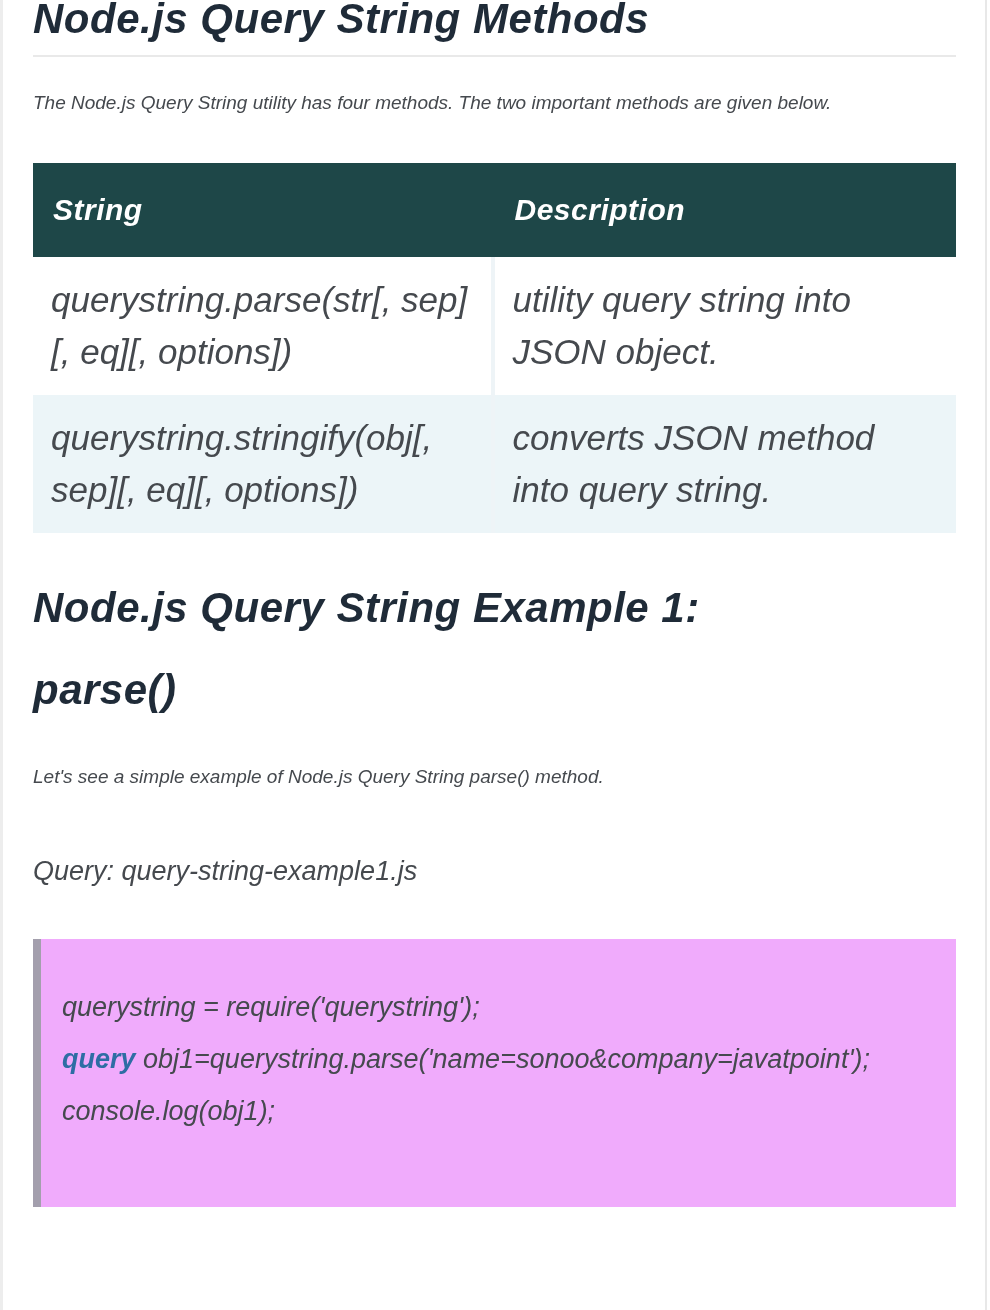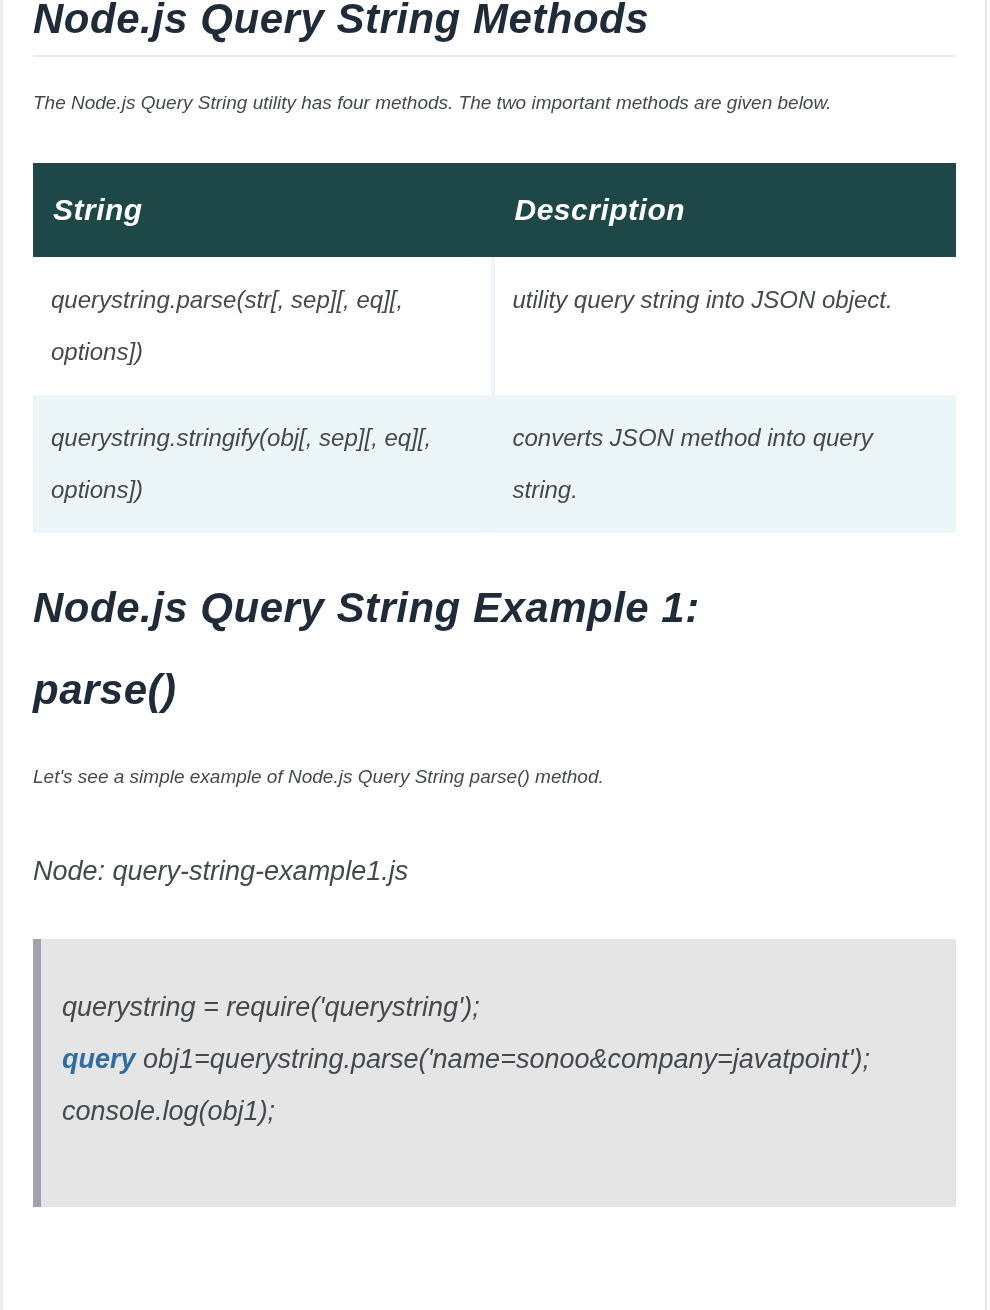--- a/index.html
+++ b/index.html
@@ -49,21 +49,21 @@
     background: #1e4748;
     color: #ffffff;
     font-size: 30px;
     font-weight: 700;
     letter-spacing: 0.5px;
     text-align: left;
     padding: 30px 20px;
     line-height: 34px;
   }
   table.methods-table td {
-    font-size: 24px;
+    font-size: 35px;
     line-height: 52px;
     color: #45494e;
     padding: 17px 18px;
     vertical-align: top;
     word-wrap: break-word;
   }
   tr.row-odd td { background: #ffffff; }
   tr.row-odd td:first-child { border-right: 4px solid #eef4f7; }
   tr.row-even td { background: #ecf5f8; }
   tr.row-even td:first-child { border-right: 4px solid #eef4f7; }
@@ -77,21 +77,21 @@
   }
   h2.section-title .title-line { display: block; }
   p.file-label {
     margin-top: 42px;
     font-size: 27px;
     line-height: 52px;
     color: #45494e;
   }
   .code-block {
     margin-top: 42px;
-    background: #e5e5e5;
+    background: #f0abfc;
     border-left: 8px solid #a39fad;
     padding: 42px 20px 70px 21px;
   }
   .code-line {
     font-size: 27px;
     line-height: 52px;
     color: #45494e;
     word-break: break-all;
   }
   .code-line .kw {
@@ -127,21 +127,21 @@
     </tbody>
   </table>
 
   <h2 class="section-title">
     <span class="title-line">Node.js Query String Example 1:</span>
     <span class="title-line">parse()</span>
   </h2>
 
   <p class="body-para">Let's see a simple example of Node.js Query String parse() method.</p>
 
-  <p class="file-label">Node: query-string-example1.js</p>
+  <p class="file-label">Query: query-string-example1.js</p>
 
   <div class="code-block">
     <div class="code-line">
       <span>querystring = require('querystring');</span>
     </div>
     <div class="code-line">
       <span class="kw">query</span><span> obj1=querystring.parse('name=sonoo&amp;company=javatpoint');</span>
     </div>
     <div class="code-line">
       <span>console.log(obj1);</span>

